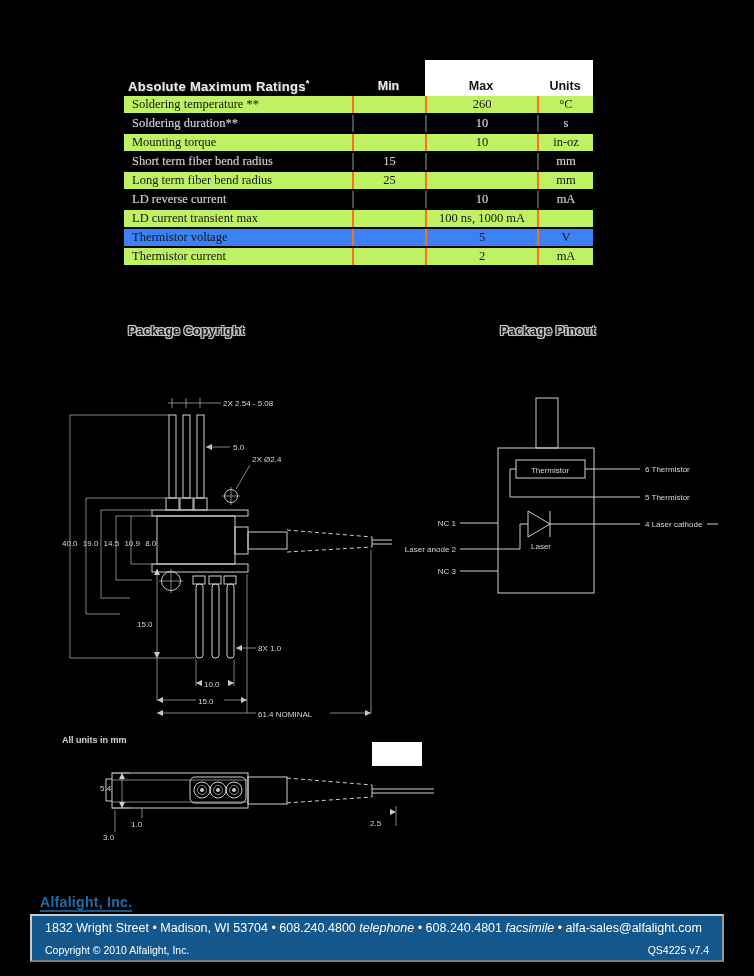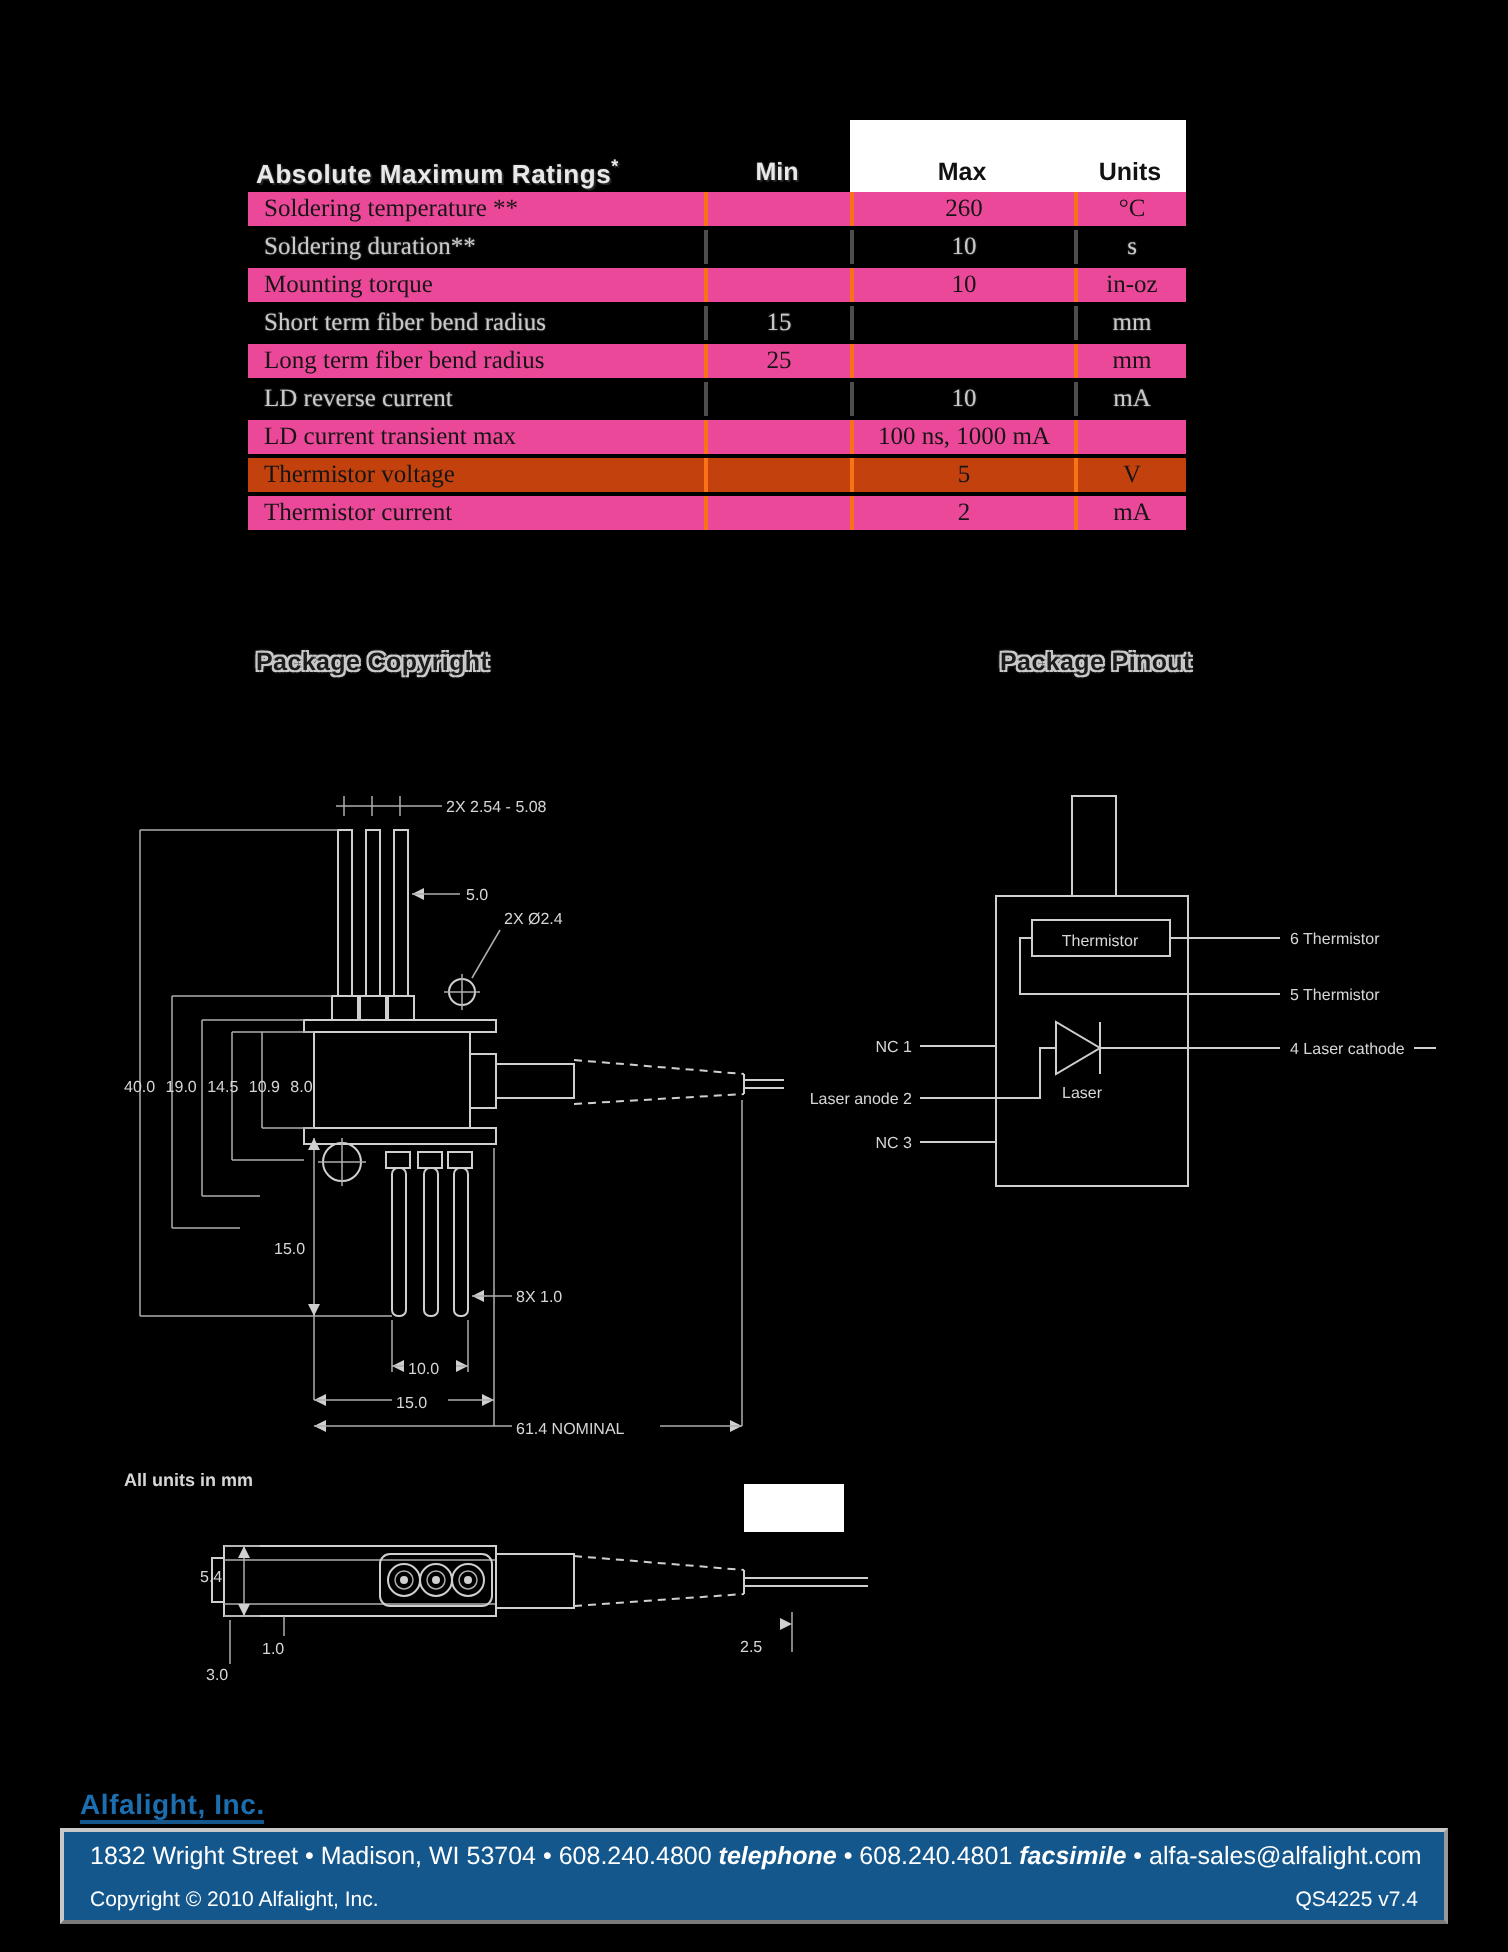--- a/index.html
+++ b/index.html
@@ -16,22 +16,22 @@
   .hdr-title sup{font-size:9px;}
   .hdr-col{text-align:center;font-weight:bold;font-size:12.5px;}
   .hdr-min{color:#e9e9e9;text-shadow:0 0 1px #555,1px 1px 0 #222;}
   .hdr-dark{color:#121212;}
   .rows{position:absolute;left:0;top:36px;width:469px;display:grid;grid-auto-rows:17px;row-gap:2px;}
   .r{display:grid;grid-template-columns:228px 73px 112px 56px;
      font-family:"Liberation Serif",serif;font-size:12.5px;}
   .c{display:flex;align-items:center;overflow:hidden;white-space:nowrap;}
   .c.p{padding-left:8px;}
   .c.v{justify-content:center;}
-  .r.y{background:#ec4899;color:#151515;}
-  .r.w{background:#c2410c;color:#151515;}
+  .r.y{background:#bef264;color:#151515;}
+  .r.w{background:#3b82f6;color:#151515;}
   .r.d{background:transparent;color:#c9c9c9;text-shadow:0 0 1px #777;}
   .r.y .c + .c,.r.w .c + .c{border-left:2px solid #f97316;}
   .r.d .c + .c{border-left:2px solid #4d4d4d;}
   .footnotes{position:absolute;left:1px;top:207px;width:478px;color:#a9a9a9;
              font-family:"Liberation Serif",serif;font-size:8.5px;font-style:italic;
              line-height:9.5px;text-shadow:0 0 1px #666;}
   .footnotes p{margin:0;}
 
   
   .section-title{position:absolute;font-size:12.5px;font-weight:bold;color:#1b1b1b;letter-spacing:.2px;
@@ -48,21 +48,21 @@
   svg text{fill:#d6d6d6;font-family:"Liberation Sans",sans-serif;font-size:8px;}
   svg text.note{font-size:9px;font-weight:bold;}
   .whitepatch{fill:#fff;stroke:none;}
 
   
   #logo{position:absolute;left:40px;top:894px;font-size:14px;font-weight:bold;color:#1B6FB0;
         border-bottom:2px solid #14578D;letter-spacing:.3px;}
   #footer-bar{position:absolute;left:30px;top:914px;width:690px;height:44px;background:#14578D;
               border:2px solid #c9c9c9;border-bottom-color:#7a7a7a;border-right-color:#9a9a9a;}
   #footer-line1{margin:5px 0 0 13px;color:#fff;font-size:12.5px;white-space:nowrap;}
-  #footer-line1 .bi{font-weight:bold;font-style:italic;}
+  #footer-line1 .bi{font-weight:normal;font-style:italic;}
   #footer-line2{position:absolute;left:13px;right:13px;bottom:4px;display:flex;
                 justify-content:space-between;color:#fff;font-size:10.5px;font-weight:normal;}
 </style>
 </head>
 <body>
 
 <div id="page">
 
   <div id="ratings">
     <div class="hdr-white"></div>

